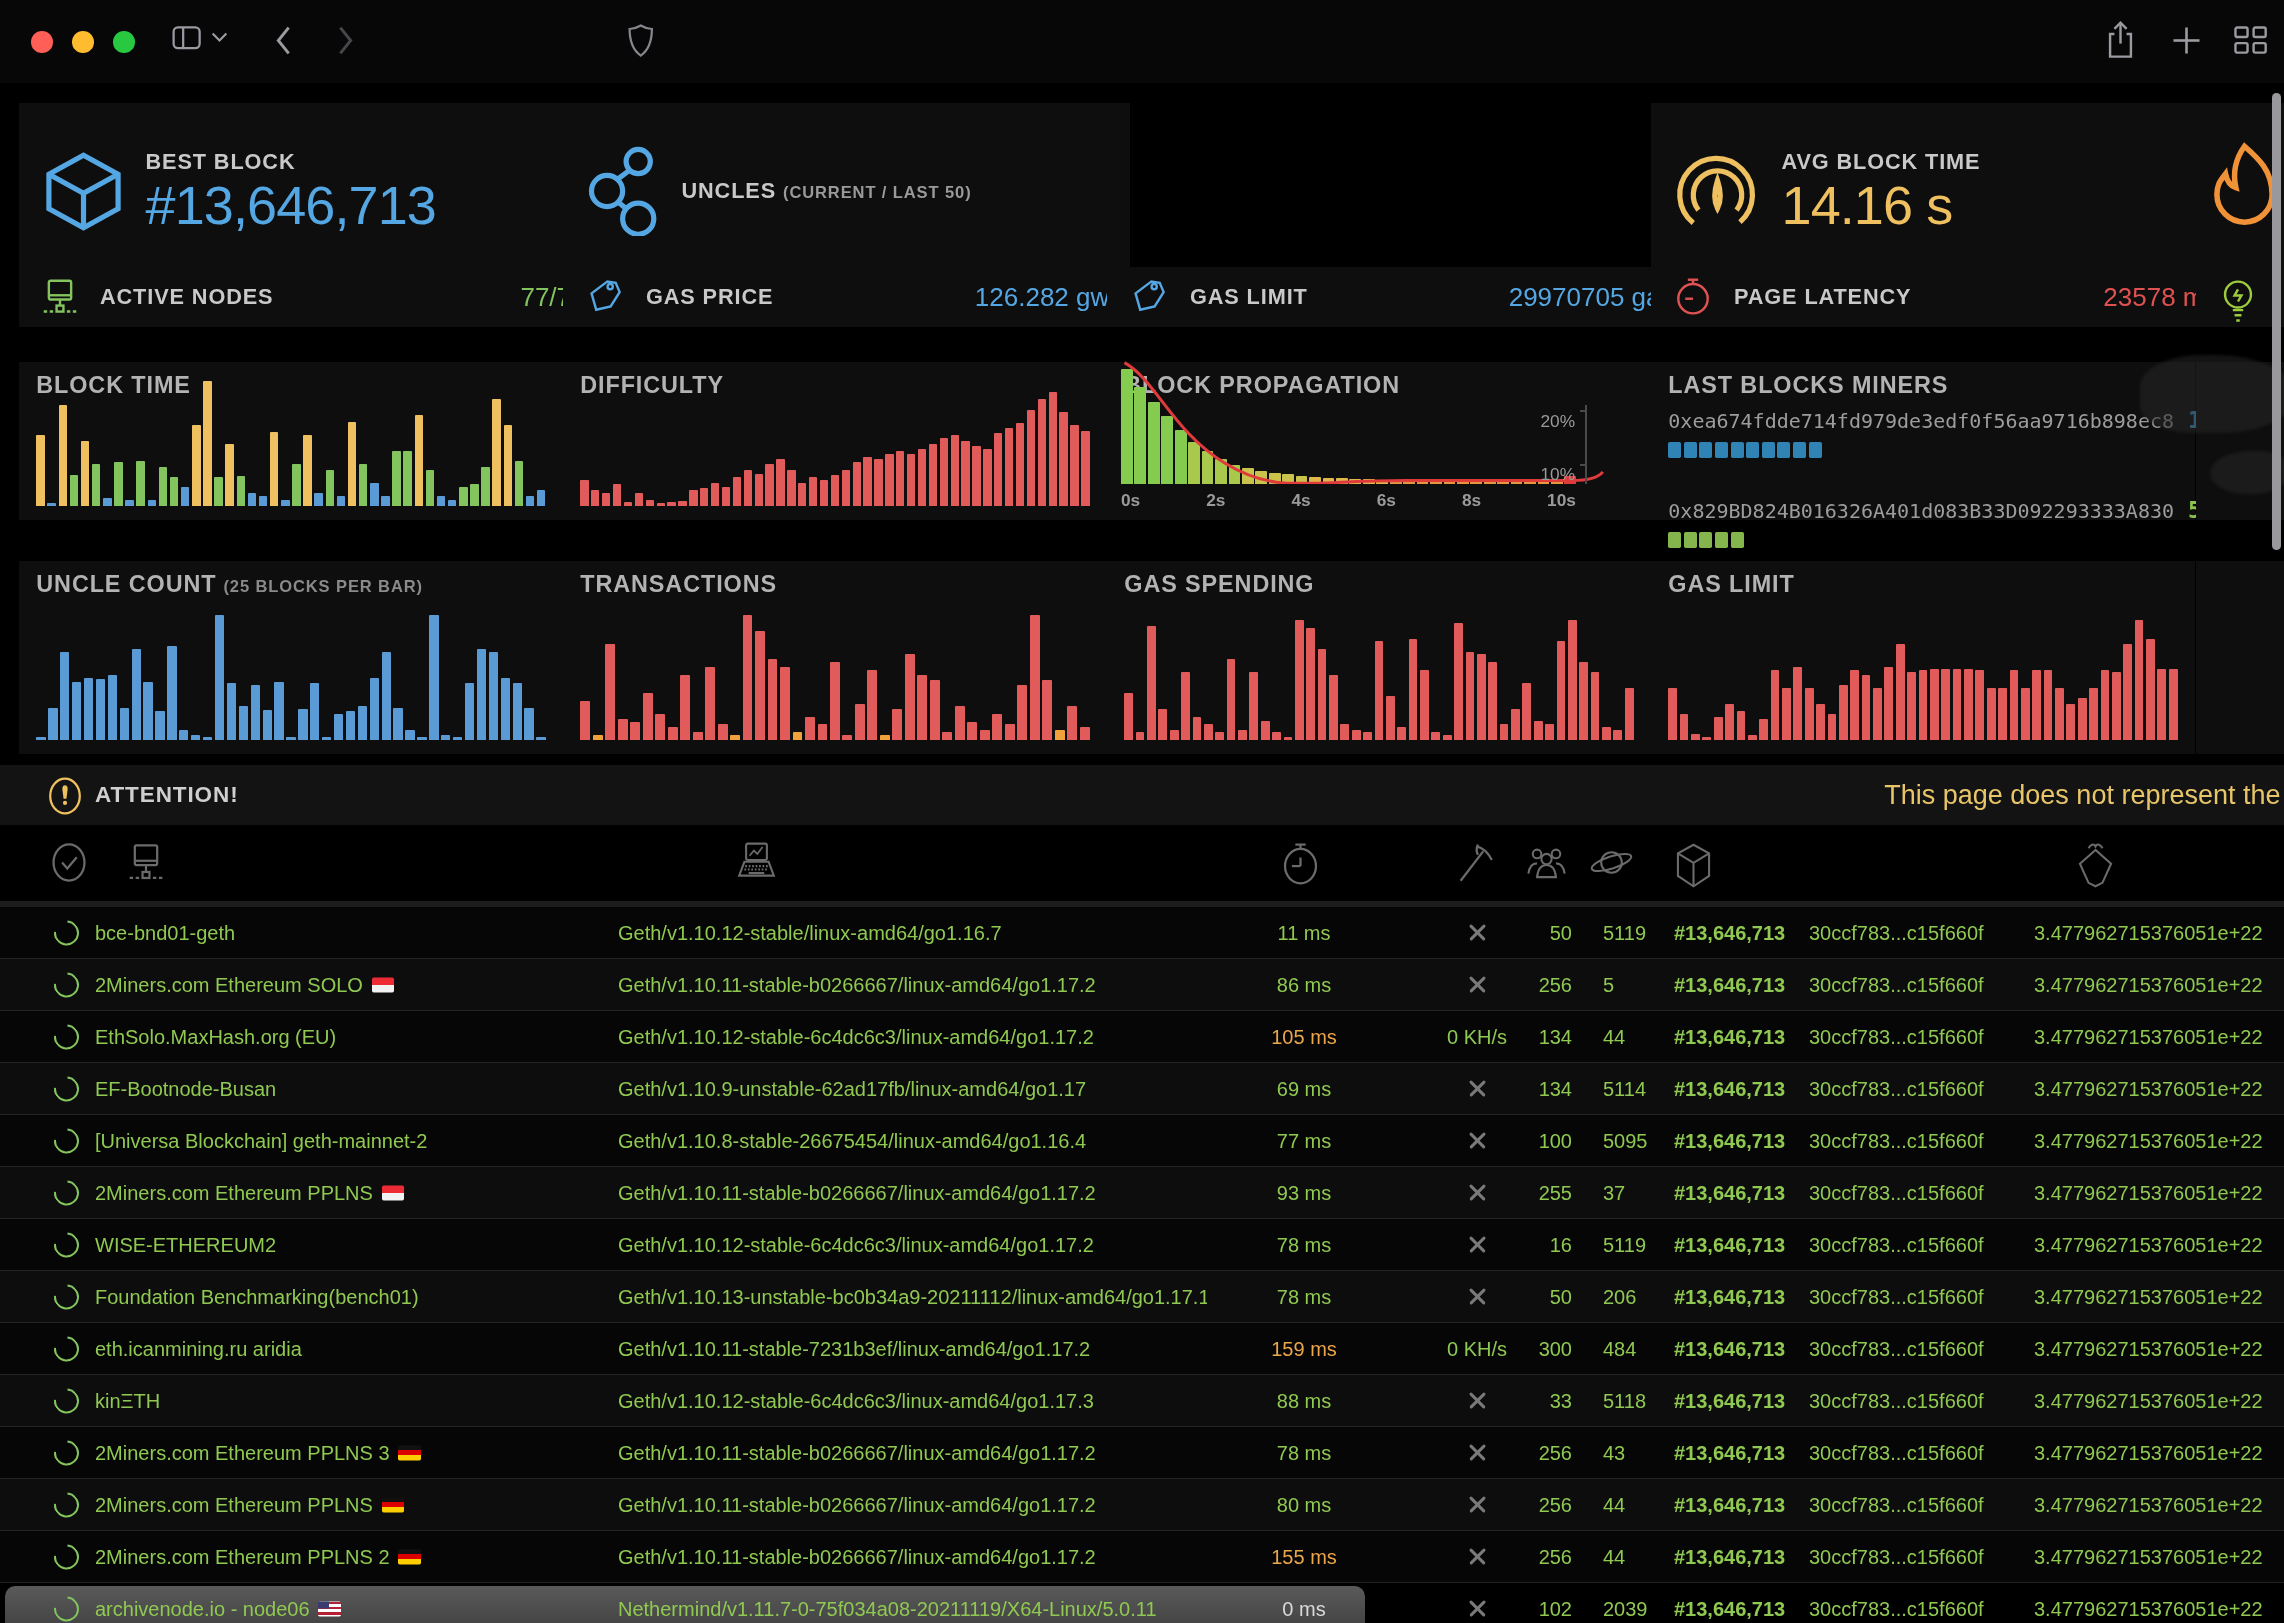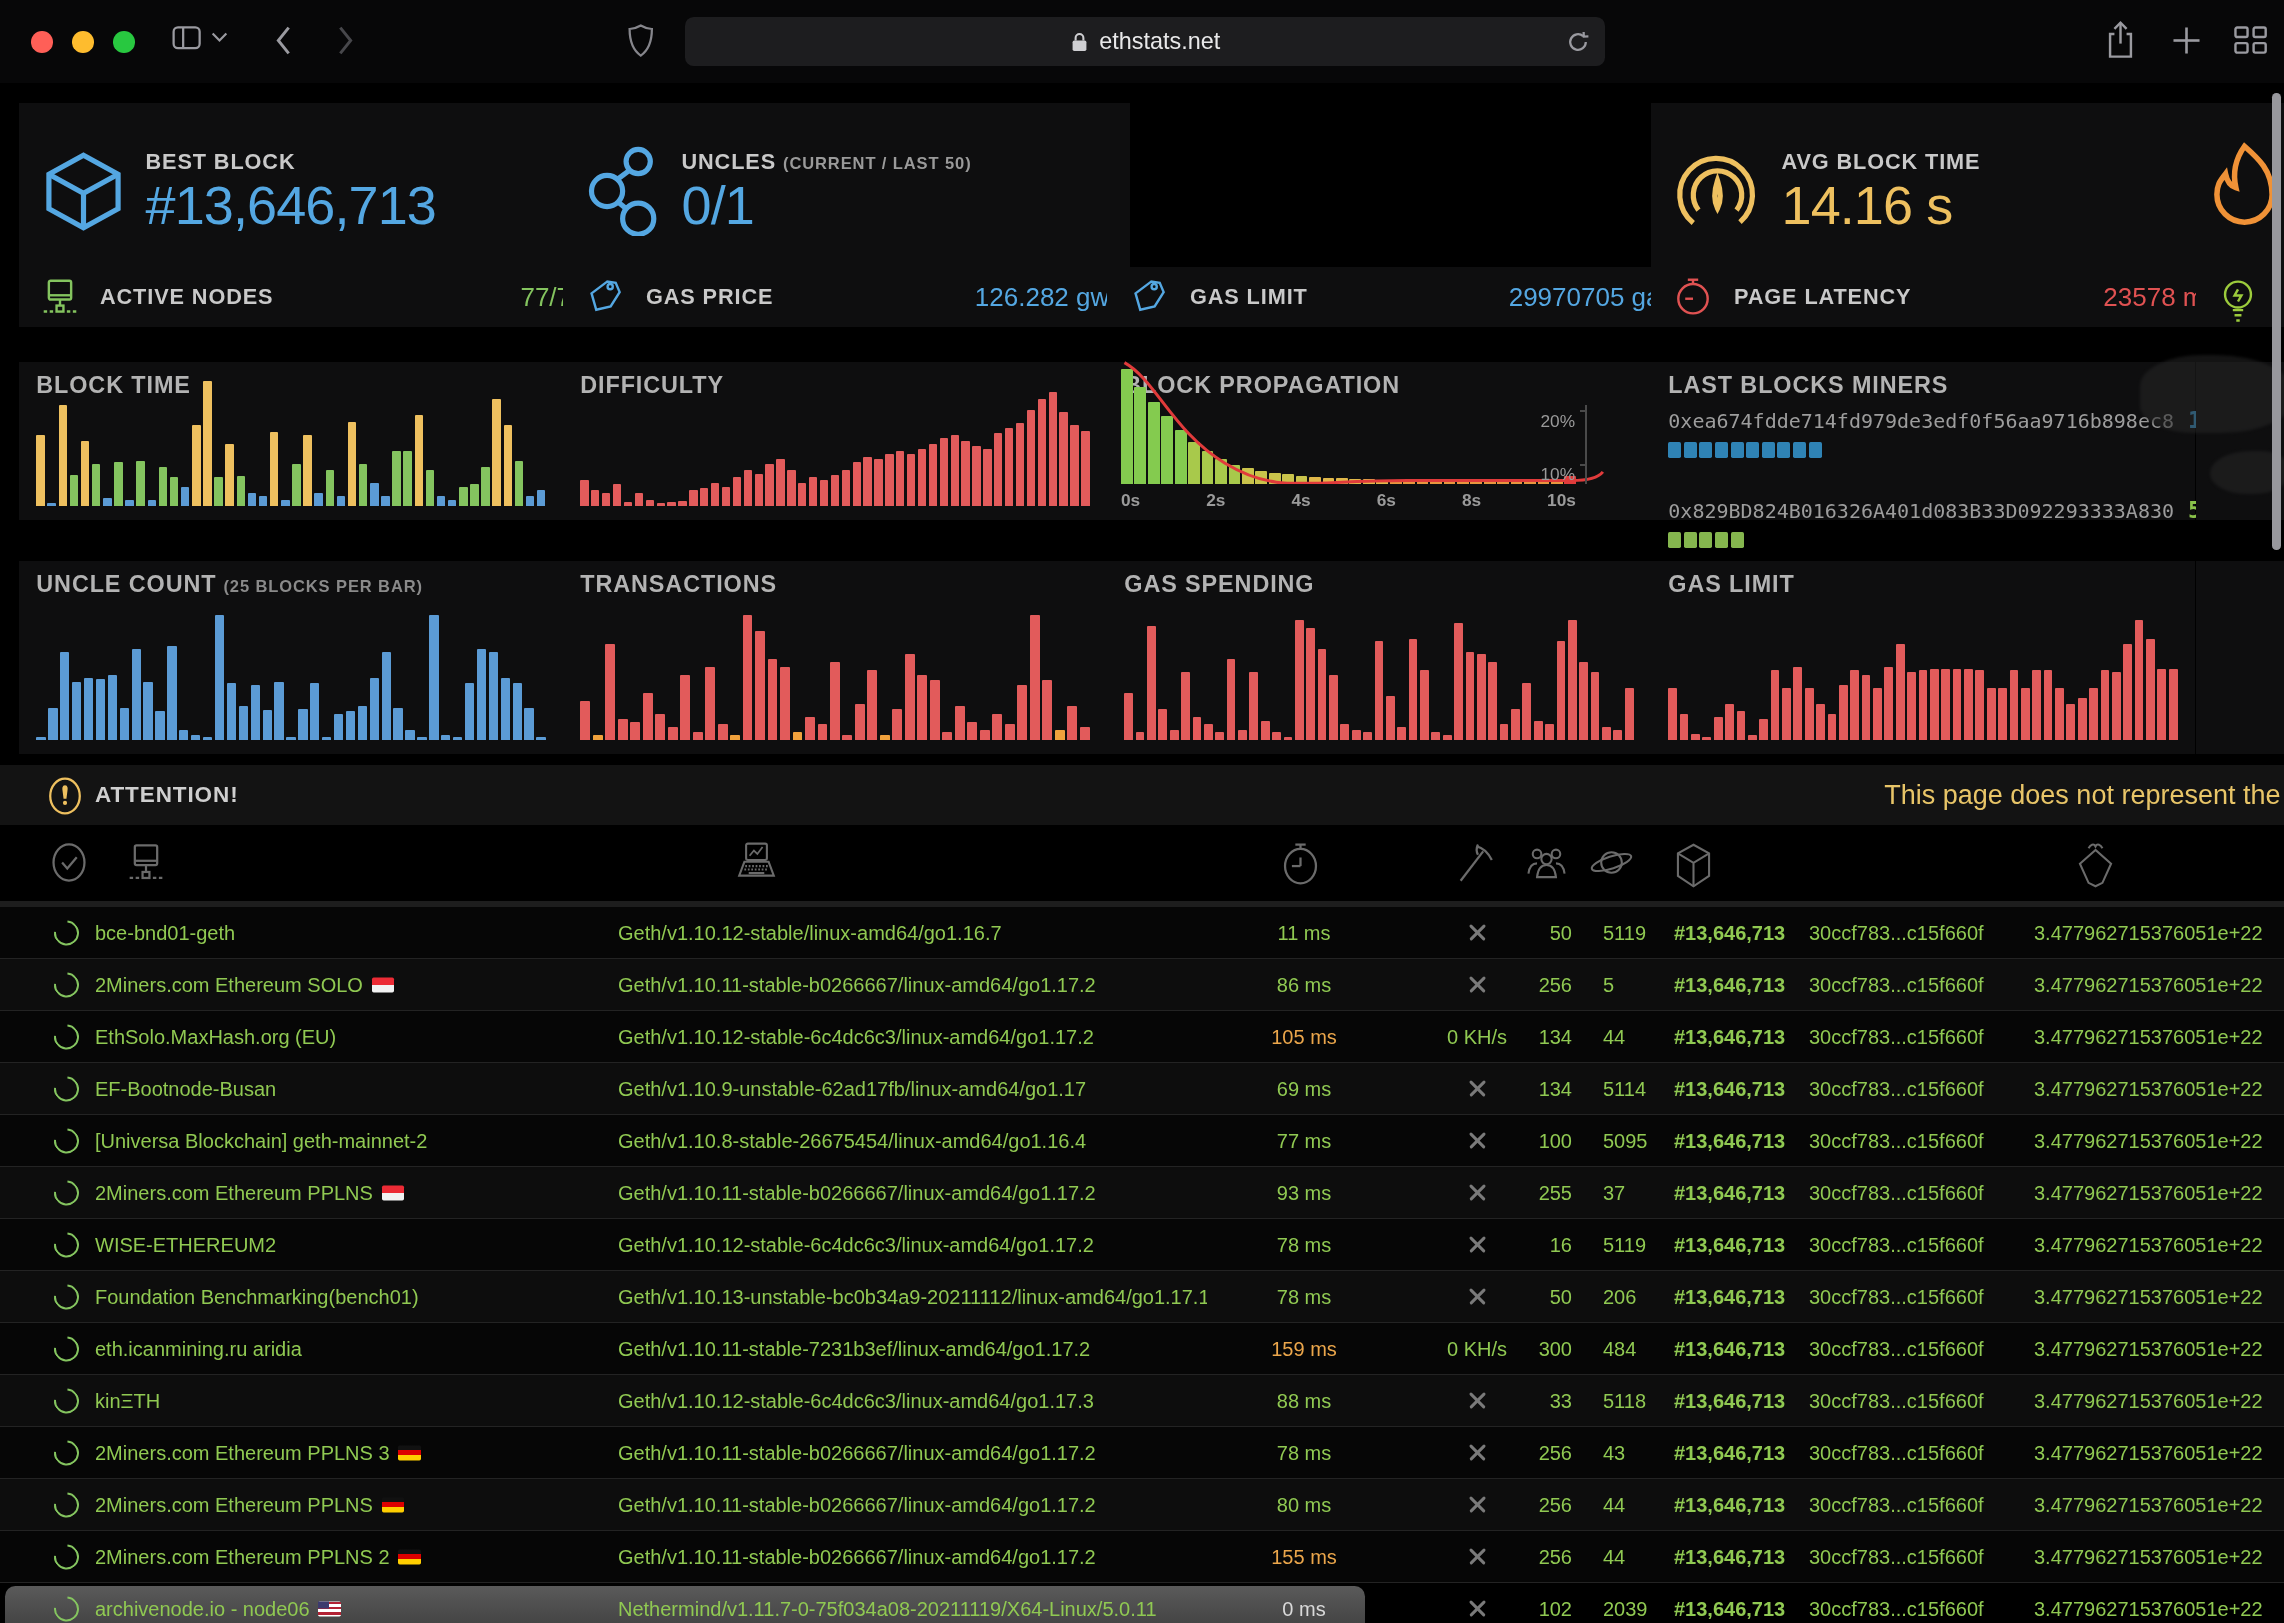--- a/index.html
+++ b/index.html
@@ -118,36 +118,20 @@
     <span class="chip" style="left:336px;top:24px">
       <svg width="19" height="33" viewBox="0 0 22 38" fill="none" stroke="#47474b" stroke-width="3.4">
           <path d="M5 4l12 15L5 34"></path>
         </svg>
       </span>
     <span class="chip" style="left:626px;top:22.5px">
       <svg width="29.5" height="36" viewBox="0 0 34 42" fill="none" stroke="#86868c" stroke-width="2.6">
         <path d="M17 3c5 3 9 4 13 4 0 14-3 24-13 31C7 31 4 21 4 7c4 0 8-1 13-4z"></path>
         </svg>
       </span>
-    <div class="urlbar">
-      <span>
-        <svg width="19" height="22.5" viewBox="0 0 22 26" fill="none" stroke="#cfcfd2" stroke-width="2.4">
-          <rect x="3" y="11" width="16" height="12" rx="2" fill="#cfcfd2" stroke="none"></rect>
-          <path d="M6.5 11V8a4.5 4.5 0 019 0v3"></path>
-          </svg>
-        </span>
-      <span>ethstats.net</span>
-      <span class="reload">
-        <svg width="26" height="26" viewBox="0 0 30 30" fill="none" stroke="#9a9aa0" stroke-width="2.6">
-          <path d="M24 15a9 9 0 11-3-6.7"></path>
-            <path d="M21 2v7h7" stroke-width="0" fill="none"></path>
-            <path d="M21.5 3.5l.2 5.3 5.3-.2"></path>
-          </svg>
-        </span>
-    </div>
     <span class="chip" style="left:2104px;top:21px">
       <svg width="33" height="40" viewBox="0 0 38 46" fill="none" stroke="#9a9aa0" stroke-width="2.8">
         <path d="M12 15H7v26h24V15h-5"></path>
           <line x1="19" y1="2" x2="19" y2="26"></line>
           <path d="M12 9l7-7 7 7"></path>
         </svg>
       </span>
     <span class="chip" style="left:2170px;top:24px">
       <svg width="33" height="33" viewBox="0 0 38 38" fill="none" stroke="#9a9aa0" stroke-width="3">
           <line x1="19" y1="4" x2="19" y2="34"></line>
@@ -181,21 +165,20 @@
       <svg width="75" height="90" viewBox="0 0 43 52" fill="none" stroke="#54a7e2" stroke-width="3">
         <circle cx="30" cy="9" r="7"></circle>
           <circle cx="12" cy="26" r="9"></circle>
           <circle cx="30" cy="42" r="9"></circle>
         <line x1="25" y1="14" x2="17" y2="20"></line>
           <line x1="18" y1="32" x2="24" y2="37"></line>
         </svg>
       </span>
     <span class="txt">
       <span class="stat-label"><span>UNCLES</span> <small class="stat-sub">(CURRENT / LAST 50)</small></span>
-      <span class="stat-value v-blue">0/1</span>
     </span>
   </div>
   <div class="panel rowA col4 stat-big">
     <span>
       <svg width="87" height="90" viewBox="0 0 50 52" fill="none" stroke="#eec05f" stroke-width="3">
         <path d="M38 44a21 21 0 10-27 .5"></path>
           <path d="M36 37a14 14 0 10-22 0"></path>
         <path d="M25 20c2 6 2 12 0 16-2-4-2-10 0-16z"></path>
         </svg>
       </span>

